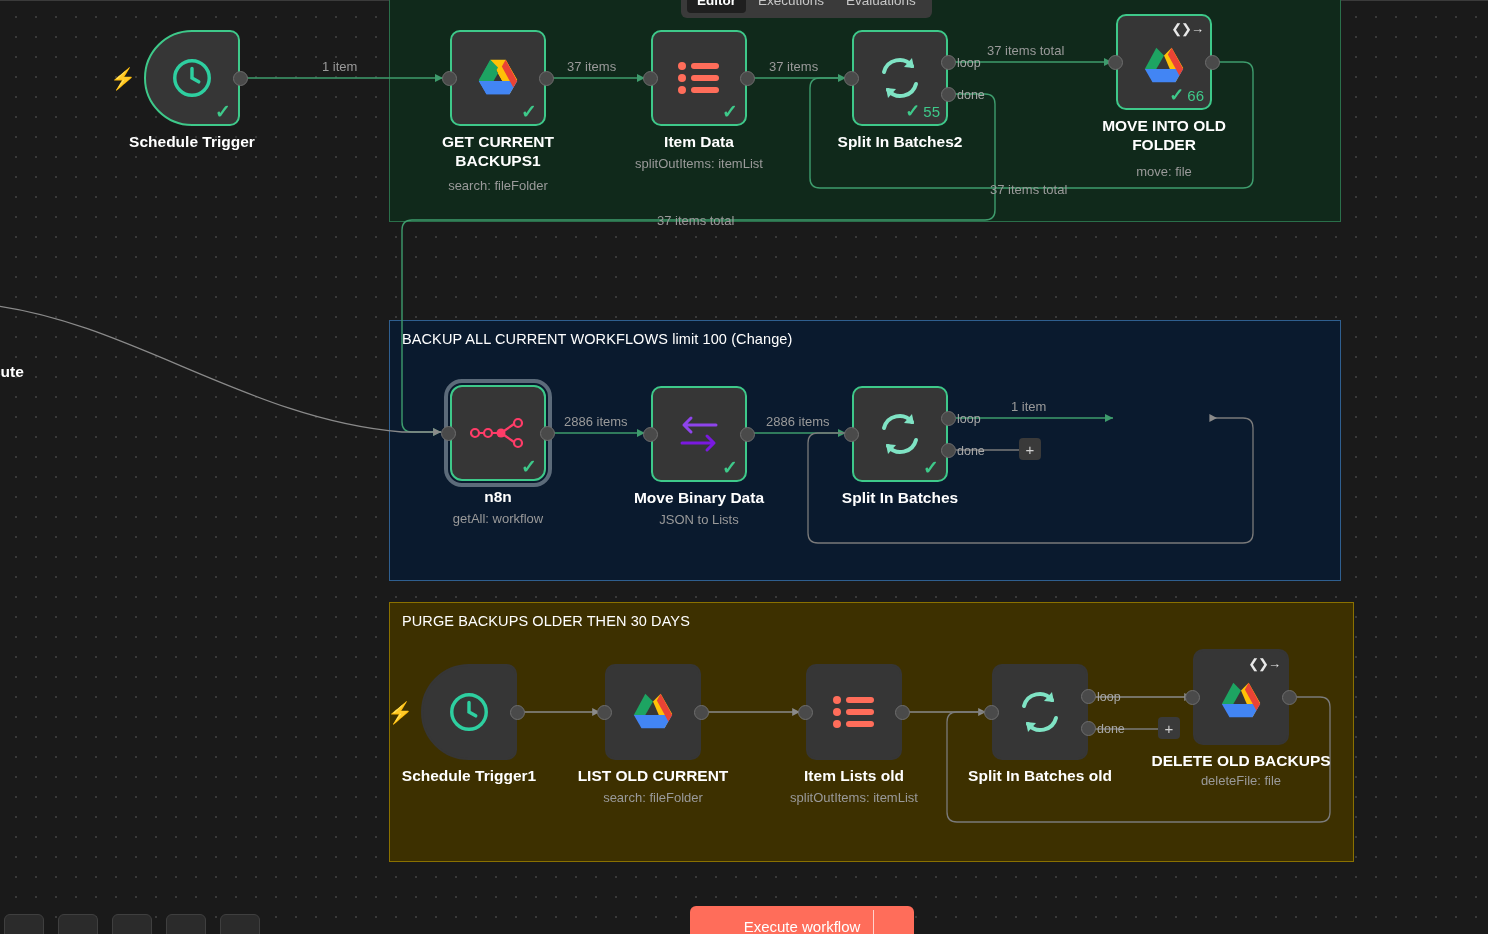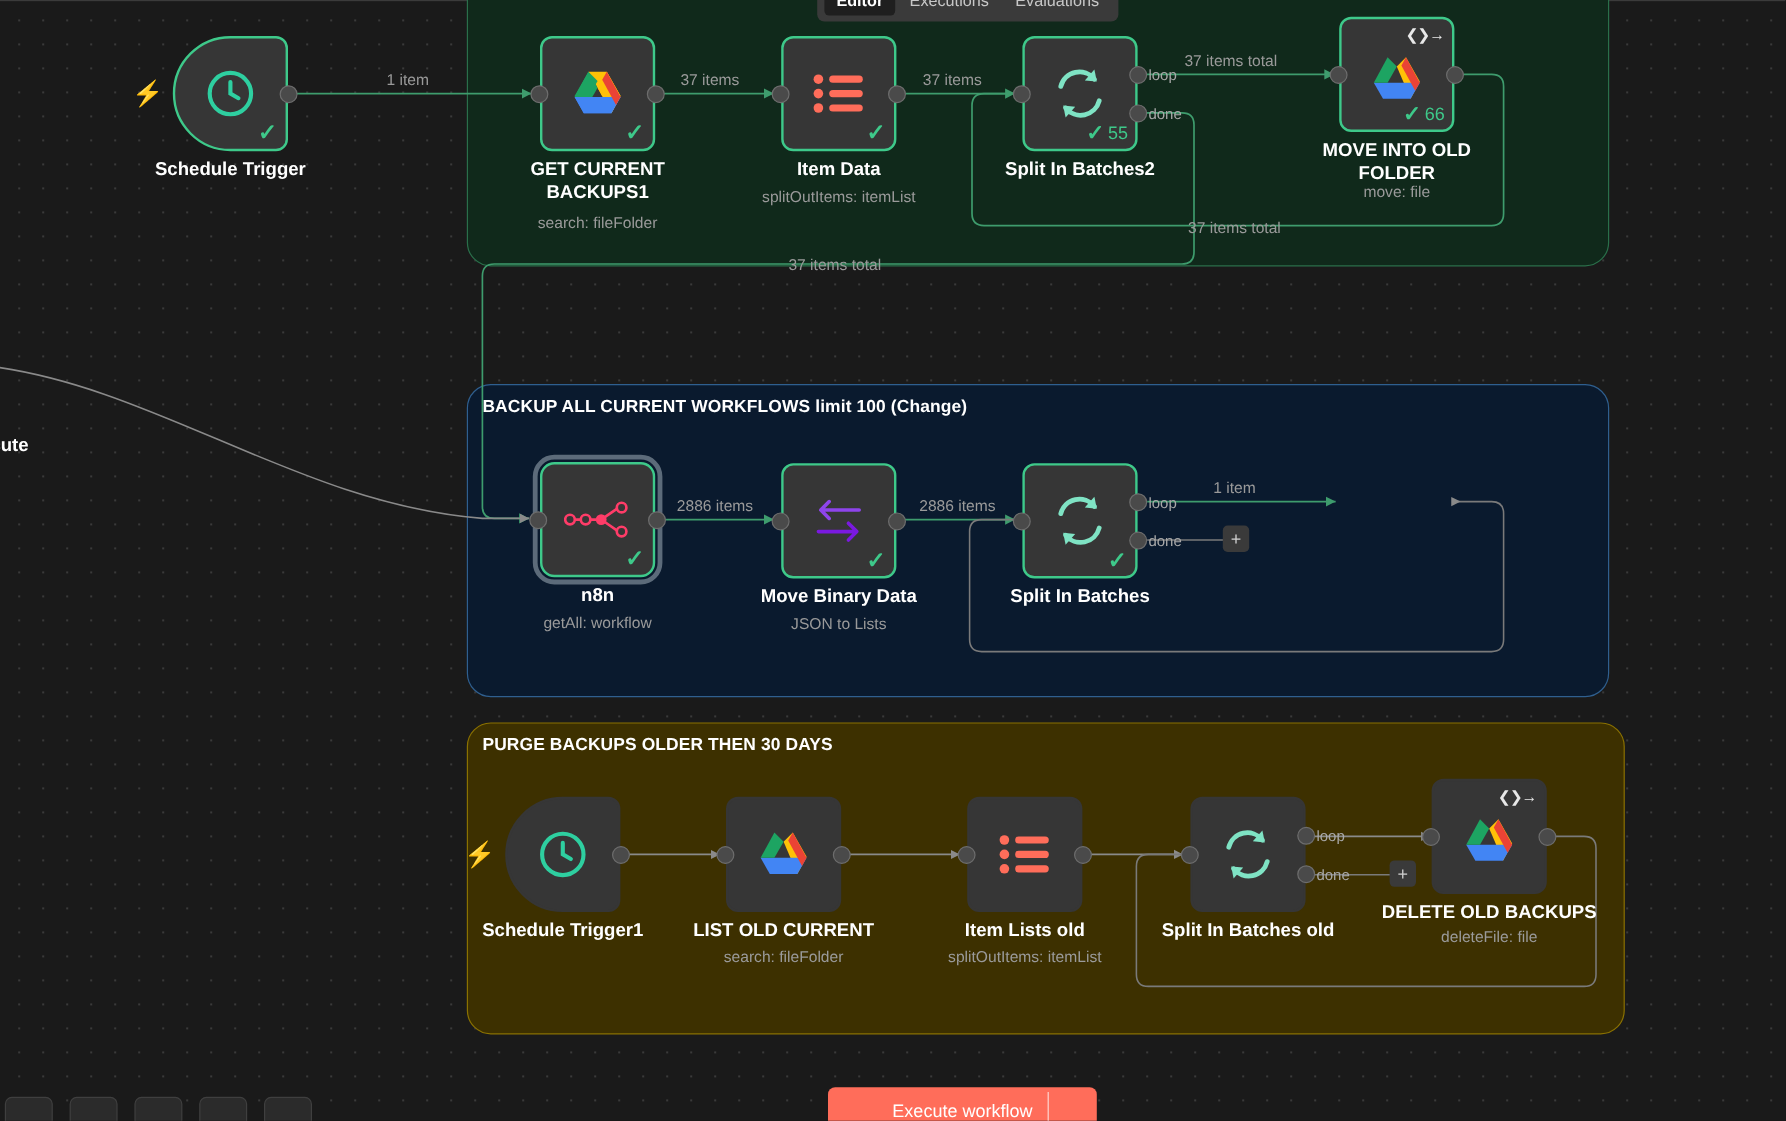--- a/index.html
+++ b/index.html
@@ -12,21 +12,21 @@
     position:relative; width:1488px; height:934px;
     background-color:#1a1a1a;
     background-image:radial-gradient(circle, #3a3a3a 1px, transparent 1px);
     background-size:20px 20px;
     background-position:6px 7px;
   }
   
   .topline { position:absolute; left:0; top:0; width:1488px; height:1px; background:#3b3b3b; }
 
   
-  .sticky { position:absolute; border-radius:20px; border-width:1px; border-style:solid;font-weight:bold; }
+  .sticky { position:absolute; border-radius:0; border-width:1px; border-style:solid; }
   .sticky .sticky-title {
     position:absolute; left:12px; top:10px;
     font-size:14.5px; color:#ffffff; white-space:nowrap; letter-spacing:.1px;
   }
   #sticky-green { left:389px; top:-40px; width:952px; height:262px;
      background:#10291b; border-color:#2a6f4a; }
   #sticky-blue  { left:389px; top:320px; width:952px; height:261px;
      background:#0a1a2e; border-color:#2f5f8f; }
   #sticky-olive { left:389px; top:602px; width:965px; height:260px;
      background:#3d3000; border-color:#8a7100; }
@@ -250,21 +250,21 @@
         <path d="M16 2 L4 24 L16 24 L24 10 Z" fill="#1da462"></path>
         <path d="M40 31 L44 24 L32 2 L28 9 Z" fill="#ea4335"></path>
       </svg>
       <span class="checkcount">
         <span class="ck">✓</span>
           <span>66</span>
       </span>
     </div>
     <div class="ntitle">MOVE INTO OLD
 FOLDER</div>
-    <div class="nsub" style="top:138px;">move: file</div>
+    <div class="nsub" style="top:150px;">move: file</div>
     <div class="dot" style="left:-8px; top:41px;"></div>
     <div class="dot" style="left:89px; top:41px;"></div>
   </div>
 
   <div class="node" style="left:450px; top:385px;">
     <div class="nbox executed selected">
       <svg width="56" height="36" viewBox="0 0 56 36">
         <circle cx="5" cy="18" r="4" stroke="#ff3c68" stroke-width="2.2" fill="none"></circle>
         <circle cx="18" cy="18" r="4" stroke="#ff3c68" stroke-width="2.2" fill="none"></circle>
         <circle cx="31" cy="18" r="4.5" fill="#ff3c68"></circle>

